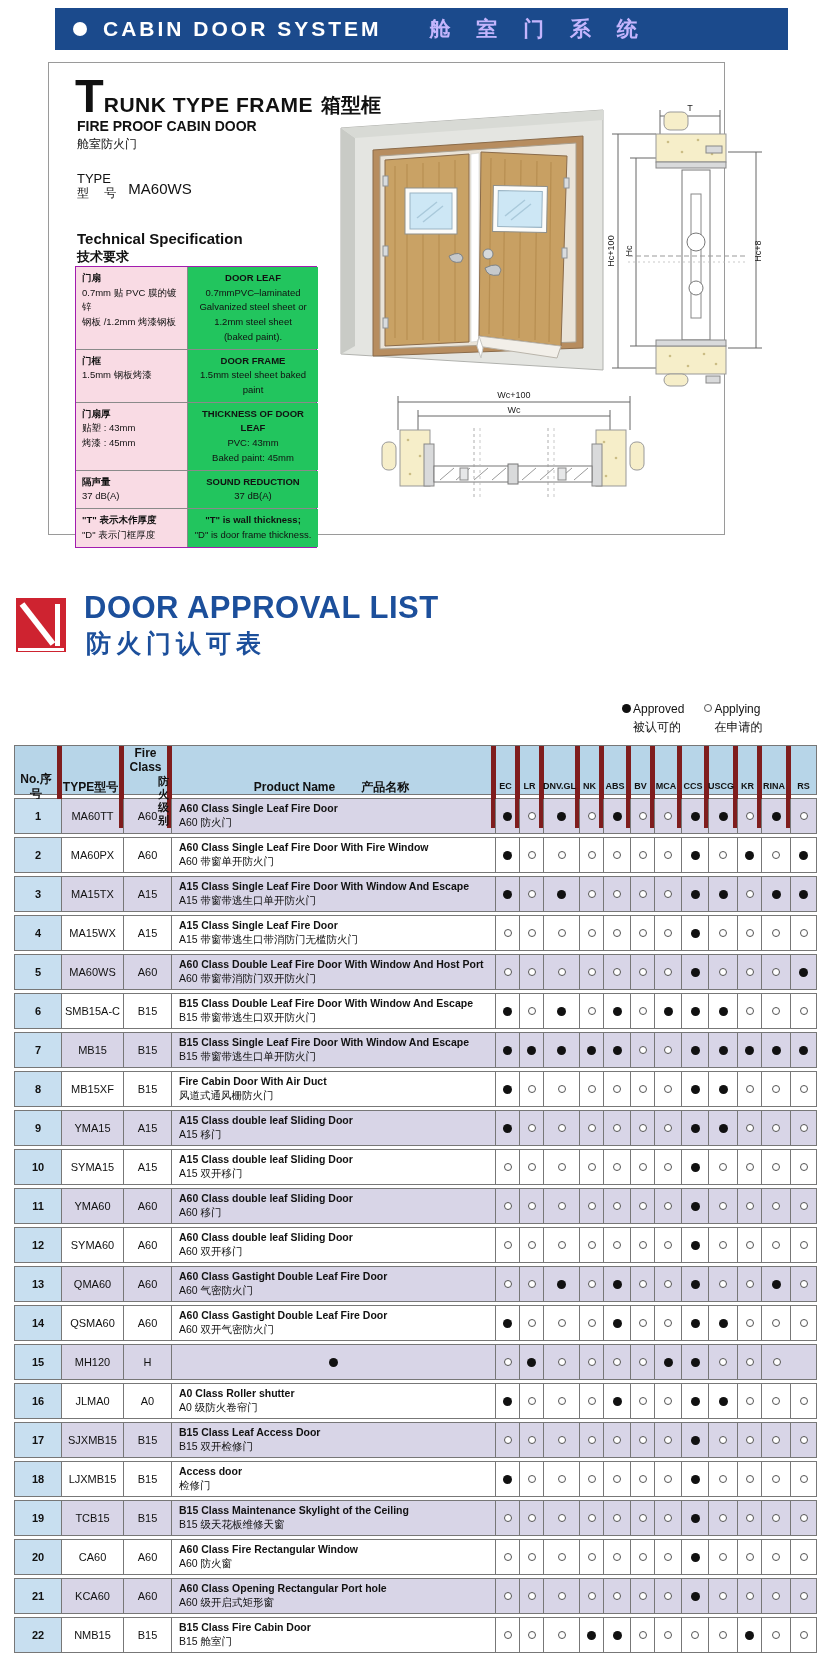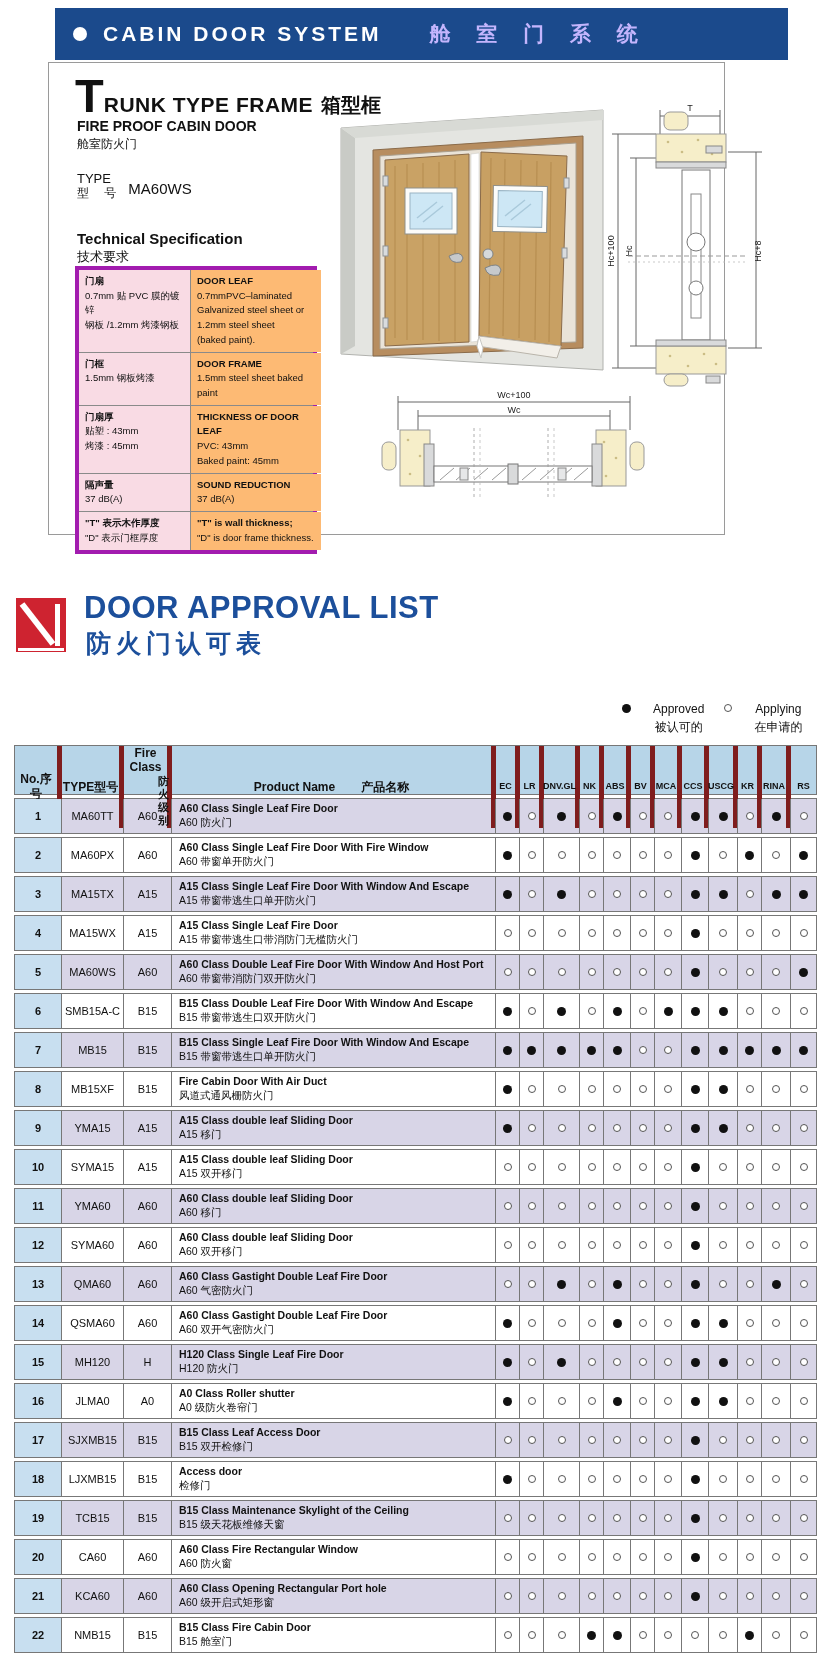--- a/index.html
+++ b/index.html
@@ -5,21 +5,21 @@
   * { box-sizing: border-box; margin: 0; padding: 0; }
   html,body { background:#fff; }
   body {
     width: 830px; height: 1679px; position: relative;
     font-family: "Liberation Sans", "DejaVu Sans", sans-serif;
     color:#111;
   }
   .abs { position:absolute; }
 
   
-  .top-bar{ left:55px; top:8px; width:733px; height:52px; background:#1b4a8c;
+  .top-bar{ left:55px; top:8px; width:733px; height:42px; background:#1b4a8c;
     display:flex; align-items:center; padding-left:18px; }
   .top-bar .bullet{ width:14px; height:14px; border-radius:50%; background:#fff; margin-right:16px; flex:0 0 auto;}
   .top-bar .bar-en{ color:#fff; font-weight:bold; font-size:21px; letter-spacing:3px; }
   .top-bar .bar-cn{ color:#c4b5fd; font-weight:bold; font-size:21px; letter-spacing:10px; margin-left:48px; }
 
   
   .content-box{ left:48px; top:62px; width:677px; height:473px; border:1px solid #9a9a9a; background:#fff; }
 
   .trunk-title{ left:75px; top:72px; }
   .big-t{ font-size:47px; font-weight:bold; line-height:1; }
@@ -28,44 +28,44 @@
   .product-en{ left:77px; top:118px; font-size:14px; font-weight:bold; }
   .product-cn{ left:77px; top:136px; font-size:12px; }
 
   .type-block{ left:77px; top:172px; display:flex; align-items:center; }
   .type-labels{ display:flex; flex-direction:column; line-height:1.15; }
   .type-en{ font-size:13px; }
   .type-cn{ font-size:12px; letter-spacing:6px; }
   .type-value{ font-size:15px; margin-left:6px; margin-top:4px; }
 
   .spec-title-en{ left:77px; top:230px; font-size:15px; font-weight:bold; }
-  .spec-title-cn{ left:77px; top:248px; font-size:13px; font-weight:normal; }
-
-  .spec-table{ left:75px; top:266px; width:242px; border:4px solid #a21caf; }
+  .spec-title-cn{ left:77px; top:248px; font-size:13px; font-weight:bold; }
+
+  .spec-table{ left:75px; top:266px; width:242px; border:1px solid #a21caf; }
   .spec-row{ display:grid; grid-template-columns:112px 130px; }
   .spec-row + .spec-row{ border-top:1px solid #8a8a8a; }
   .spec-cell{ padding:4px 6px; font-size:9.5px; line-height:1.55; white-space:pre-line; }
   .spec-cn{ background:#f9dbe4; border-right:1px solid #8a8a8a; }
-  .spec-en{ background:#fdba74; }
+  .spec-en{ background:#22c55e;text-align:center; }
   .spec-cell b{ font-weight:bold; }
 
   
   .door-svg{ left:333px; top:96px; }
   .vsec-svg{ left:598px; top:96px; }
   .plan-svg{ left:362px; top:386px; }
   .dim-label{ font-size:9px; fill:#222; font-family:"Liberation Sans",sans-serif; }
 
   
   .logo{ left:16px; top:598px; }
   .ap-title-en{ left:84px; top:590px; font-size:31px; font-weight:bold; color:#1c4f9b; letter-spacing:.5px; }
   .ap-title-cn{ left:86px; top:627px; font-size:25px; font-weight:bold; color:#1c4f9b; letter-spacing:5px; }
 
   
   .legend{ left:622px; top:700px; display:flex; gap:20px; }
-  .legend-item{ display:flex; gap:22px; font-size:12px; line-height:1.5;text-align:center; }
+  .legend-item{ display:flex; gap:2px; font-size:12px; line-height:1.5; }
   .legend-sym{ margin-top:4px; }
   .dot{ display:inline-block; border-radius:50%; }
   .dot.f{ width:9px; height:9px; background:#111; }
   .dot.h{ width:8px; height:8px; border:1.5px solid #555; background:#fff; }
 
   
   .ap-table{ left:14px; top:745px; width:803px; }
   .tgrid{ display:grid;
     grid-template-columns:47px 62px 48px 1fr 24px 24px 36px 24px 27px 24px 27px 27px 29px 24px 29px 25px; }
   .thead{ background:#b7d5e8; border:1px solid #777; height:50px; }
@@ -950,24 +950,20 @@
           <span class="dot h"></span>
         </div>
         <div class="cell c-mark">
           <span class="dot h"></span>
         </div>
       </div>
       <div class="trow tgrid">
     <div class="cell c-no">15</div>
     <div class="cell c-type">MH120</div>
     <div class="cell c-fc">H</div>
-    <div class="cell c-name">
-      <div class="name-en">H120 Class Single Leaf Fire Door</div>
-      <div class="name-cn">H120 防火门</div>
-    </div>
   <div class="cell c-mark">
           <span class="dot f"></span>
         </div>
         <div class="cell c-mark">
           <span class="dot h"></span>
         </div>
         <div class="cell c-mark">
           <span class="dot f"></span>
         </div>
         <div class="cell c-mark">

